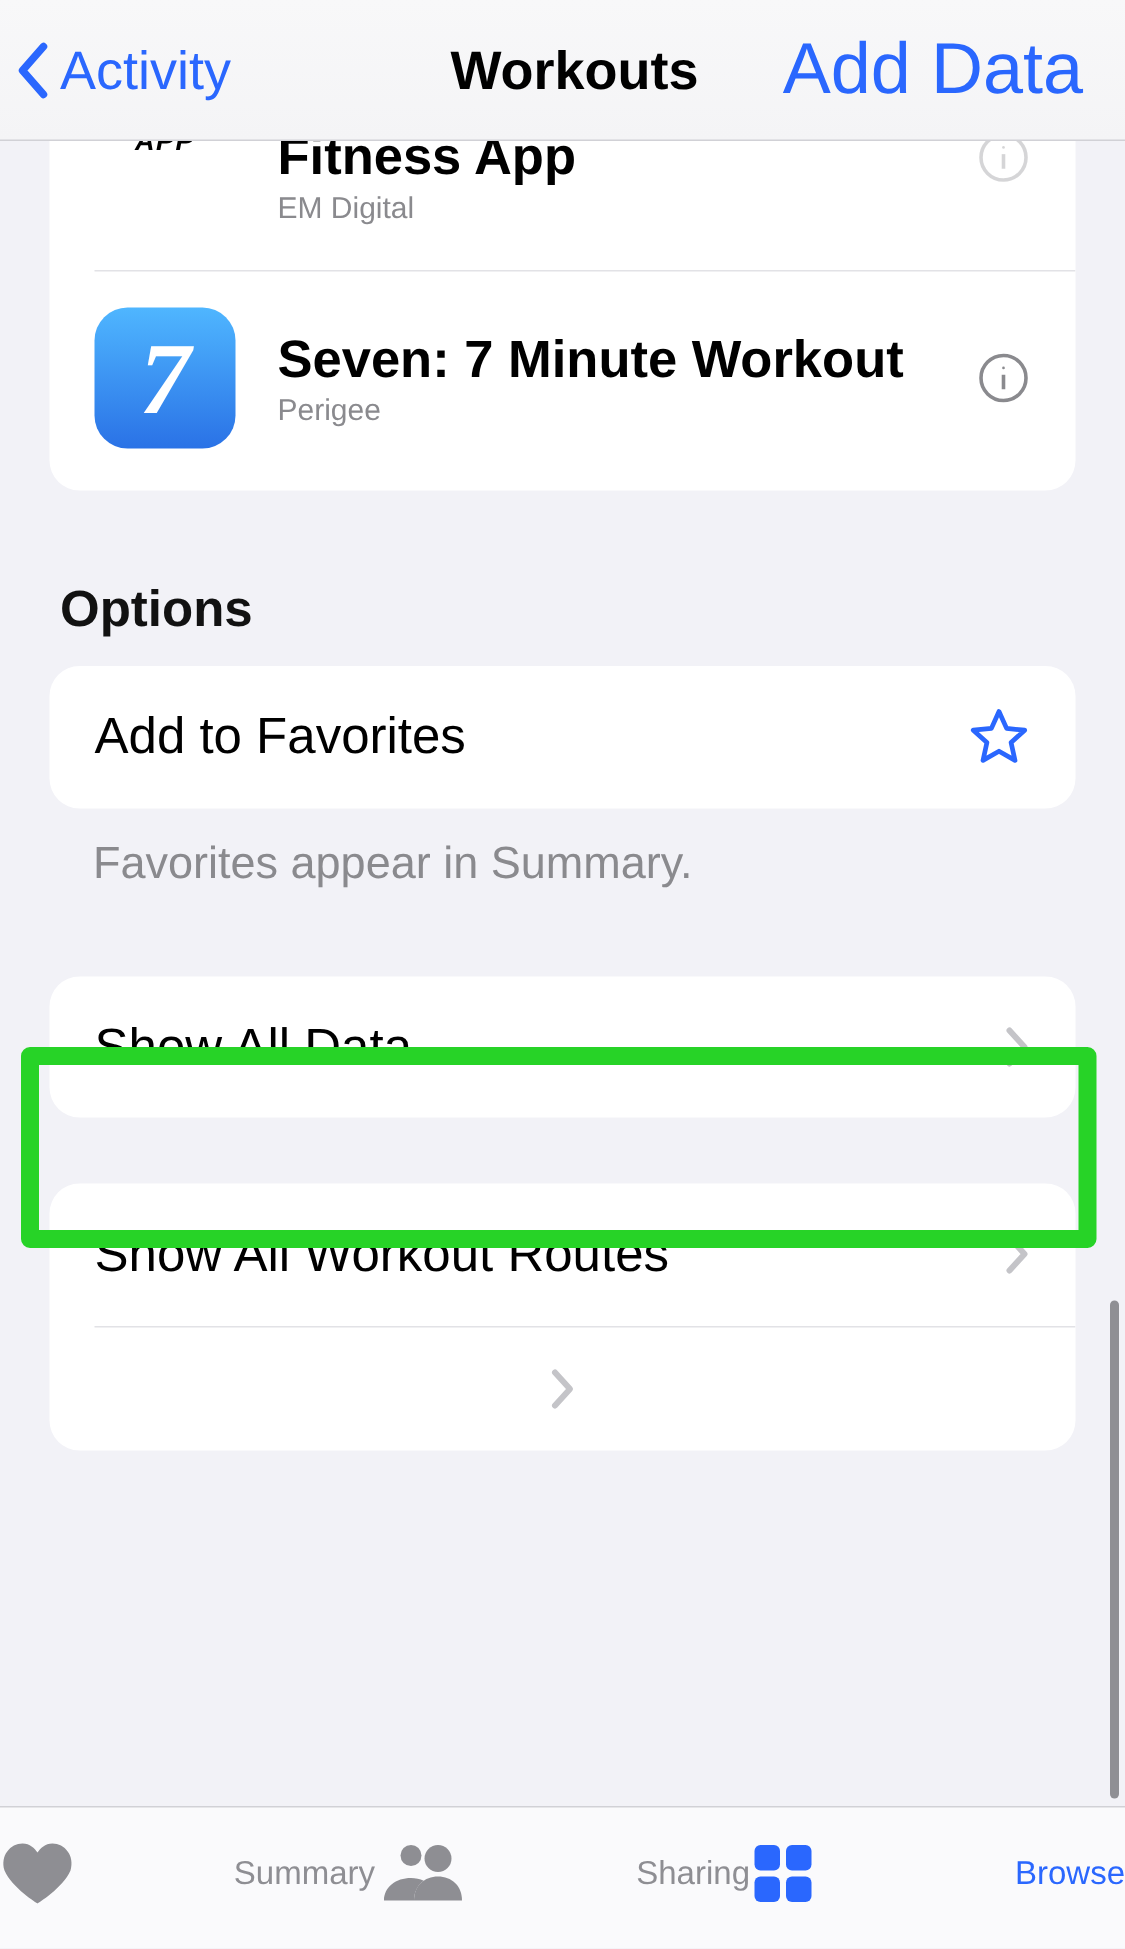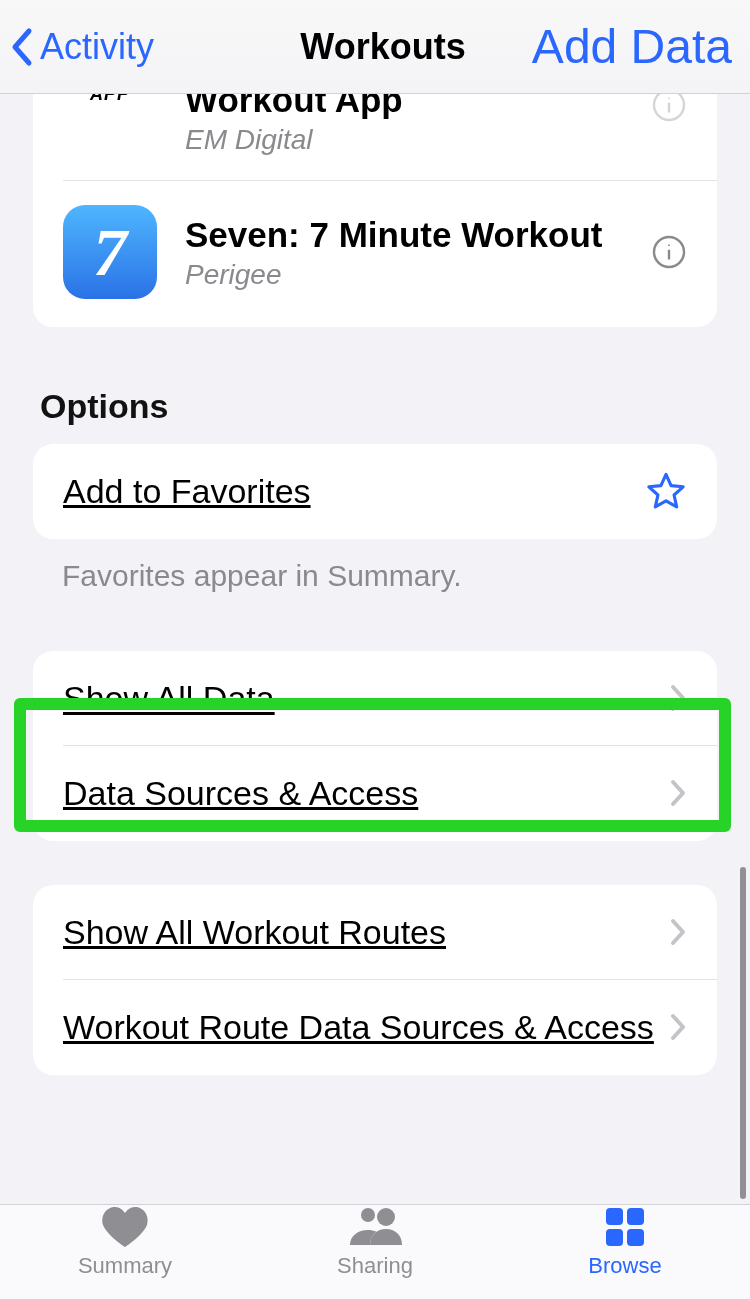--- a/index.html
+++ b/index.html
@@ -13,21 +13,21 @@
     position: relative;
   }
   
   .navbar {
     height: 94px;
     background: linear-gradient(#f8f8f9, #f4f4f6);
     border-bottom: 1px solid #d1d1d6;
     display: flex;
     align-items: center;
     justify-content: space-between;
-    padding: 0 18px 0 10px;
+    padding: 0 28px 0 10px;
   }
   .nav-left {
     display: flex;
     align-items: center;
     gap: 6px;
     color: #2a67fe;
     font-size: 36px;
     font-weight: 400;
   }
   .nav-left svg { display: block; }
@@ -97,24 +97,23 @@
     font-weight: 700;
     line-height: 1.25;
     color: #000;
   }
   .app-title.clipped {
     white-space: nowrap;
     overflow: hidden;
     margin-top: -22px;
   }
   .app-sub {
-    font-size: 28px;
+    font-size: 20px;
     color: #8a8a8e;
     margin-top: 2px;
-    font-style: italic;
   }
   .info-icon {
     width: 36px; height: 36px;
     color: #8a8a8e;
     flex-shrink: 0;
   }
   
   .section-header {
     font-size: 34px;
     font-weight: 800;
@@ -122,21 +121,20 @@
     margin: 60px 40px 18px 40px;
   }
   
   .option-row {
     display: flex;
     align-items: center;
     justify-content: center;
     padding: 26px 30px;
     font-size: 34px;
     color: #000;
-    text-decoration: underline;
   }
   .option-row + .option-row {
     border-top: 1px solid #e2e2e6;
     margin-left: 30px;
     padding-left: 0;
   }
   .option-row .label { flex:1; line-height:1.25; }
   .chevron {
     color: #c4c4c8;
     flex-shrink: 0;
@@ -169,23 +167,23 @@
     position: absolute;
     left: 0; right: 0; bottom: 0;
     height: 95px;
     background: #fafafc;
     border-top: 1px solid #d1d1d6;
     display: flex;
   }
   .tab {
     flex: 1;
     display: flex;
-    flex-direction: column;
-    align-items: center;
-    justify-content: flex-start;
+    flex-direction: row;
+    align-items: center;
+    justify-content: space-between;
     padding-bottom: 6px;
     gap: 4px;
     color: #8e8e93;
     font-size: 22px;
     font-weight: 500;
   }
   .tab.active { color: #2a67fe; }
   .tab svg { display:block; }
 </style>
 </head>
@@ -203,21 +201,21 @@
 </div>
 
 <div class="content">
 
   <div class="card card-flush-top" style="margin-top:0;">
     <div class="app-row first" style="padding-bottom:18px;">
       <div class="app-icon fitness" style="height:40px; margin-top:-48px; align-items:flex-start;font-style:italic;">
         <span>APP</span>
       </div>
       <div class="app-text">
-        <div class="app-title clipped">Workout App</div>
+        <div class="app-title clipped">Fitness App</div>
         <div class="app-sub">EM Digital</div>
       </div>
       <svg class="info-icon" viewBox="0 0 24 24" fill="none" stroke="currentColor" stroke-width="1.6" style="opacity:.35; margin-top:-46px;">
           <circle cx="12" cy="12" r="10"></circle>
           <line x1="12" y1="10.5" x2="12" y2="17"></line>
           <circle cx="12" cy="7.5" r="0.6" fill="currentColor" stroke="none"></circle>
         </svg>
     </div>
     <div class="app-row" style="padding-top:24px; padding-bottom:28px;">
       <div class="app-icon seven">
@@ -247,37 +245,30 @@
   </div>
   <div class="footnote">Favorites appear in Summary.</div>
 
   <div class="card" style="margin-top:58px;">
     <div class="option-row">
       <span class="label">Show All Data</span>
       <svg class="chevron" width="18" height="30" viewBox="0 0 18 30" fill="none" stroke="currentColor" stroke-width="4" stroke-linecap="round" stroke-linejoin="round">
           <polyline points="4 4 14 15 4 26"></polyline>
         </svg>
     </div>
-    <div class="option-row">
-      <span class="label">Data Sources &amp; Access</span>
-      <svg class="chevron" width="18" height="30" viewBox="0 0 18 30" fill="none" stroke="currentColor" stroke-width="4" stroke-linecap="round" stroke-linejoin="round">
-          <polyline points="4 4 14 15 4 26"></polyline>
-        </svg>
-    </div>
   </div>
 
   <div class="card" style="margin-top:44px;">
     <div class="option-row">
       <span class="label">Show All Workout Routes</span>
       <svg class="chevron" width="18" height="30" viewBox="0 0 18 30" fill="none" stroke="currentColor" stroke-width="4" stroke-linecap="round" stroke-linejoin="round">
           <polyline points="4 4 14 15 4 26"></polyline>
         </svg>
     </div>
     <div class="option-row">
-      <span class="label">Workout Route Data Sources &amp; Access</span>
       <svg class="chevron" width="18" height="30" viewBox="0 0 18 30" fill="none" stroke="currentColor" stroke-width="4" stroke-linecap="round" stroke-linejoin="round">
           <polyline points="4 4 14 15 4 26"></polyline>
         </svg>
     </div>
   </div>
 
 </div>
 
 <div class="highlight-wrap" style="left:14px; top:698px; width:717px; height:134px;"></div>
 

